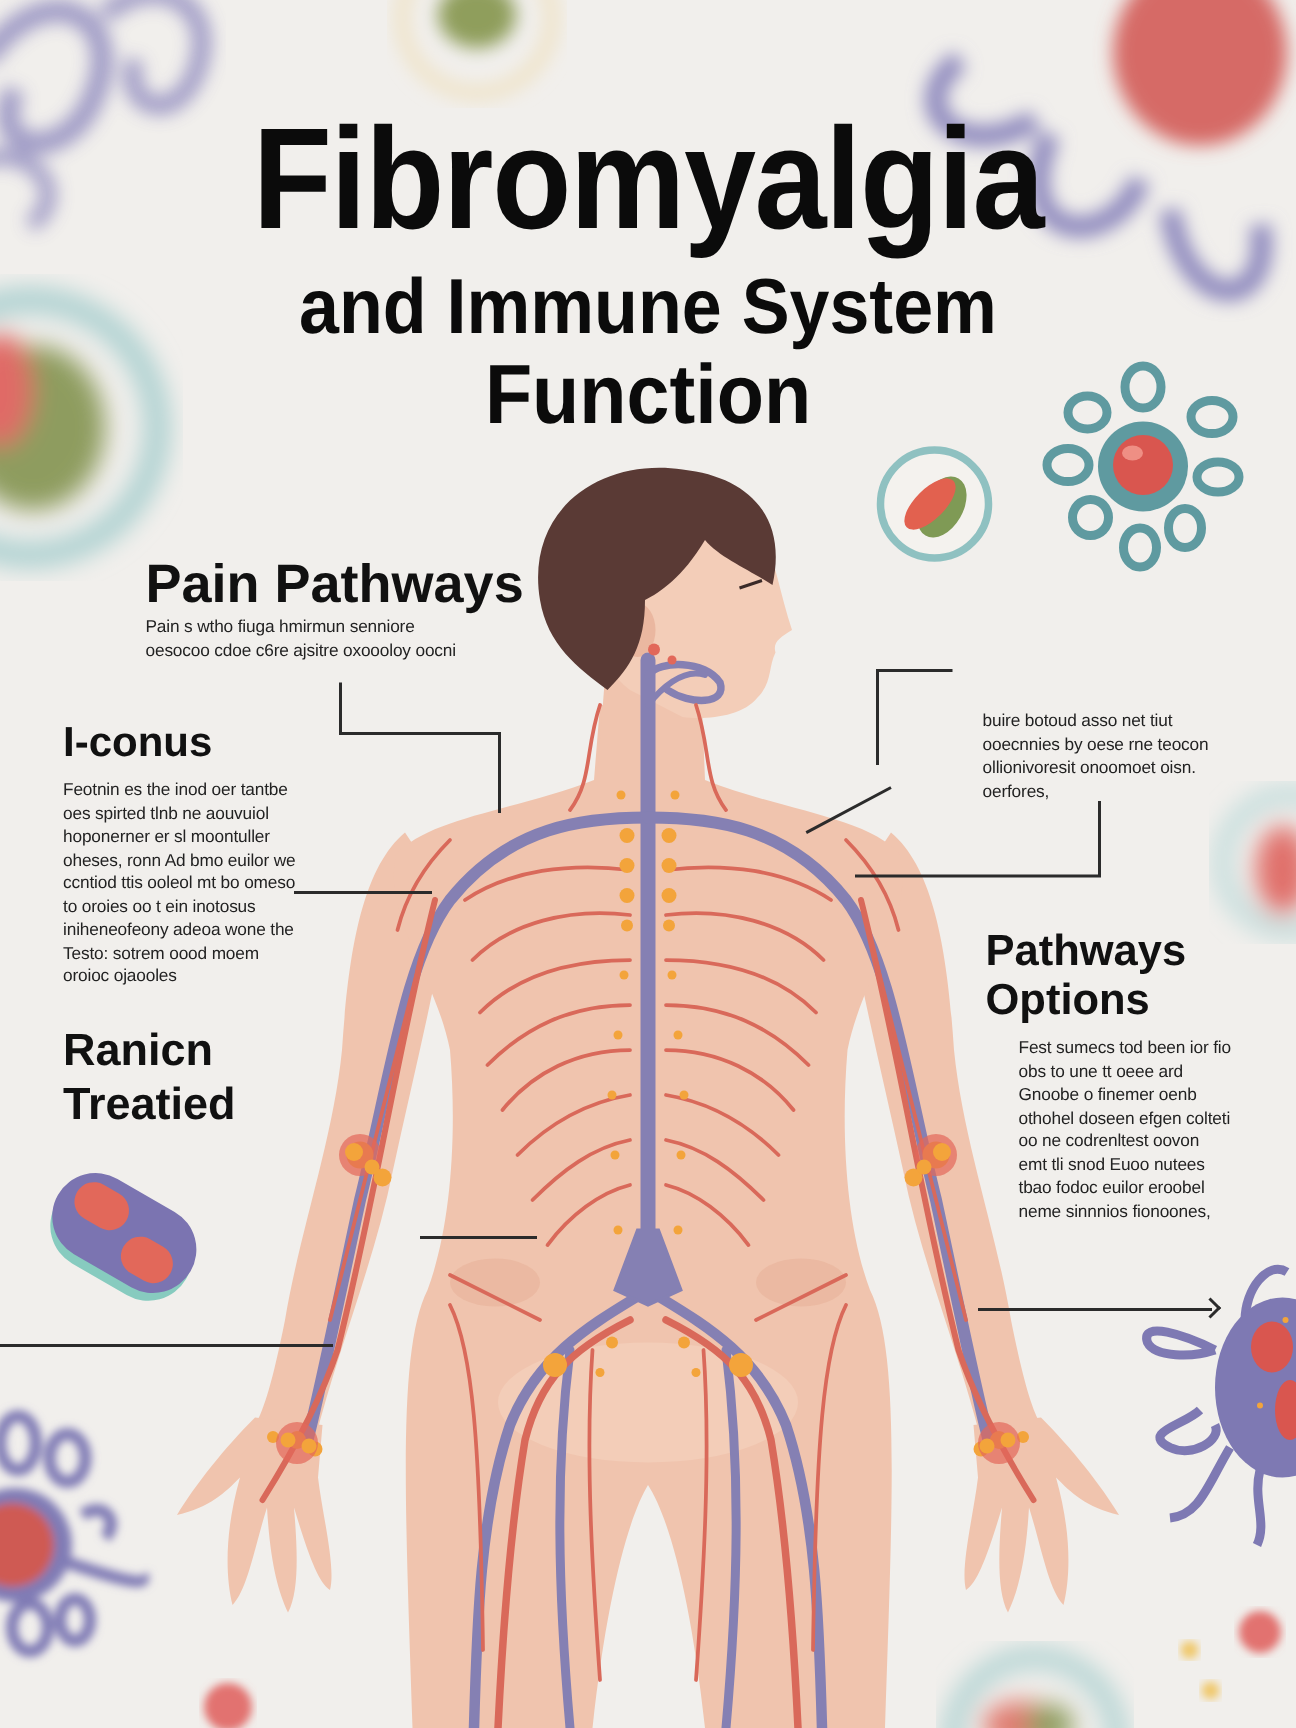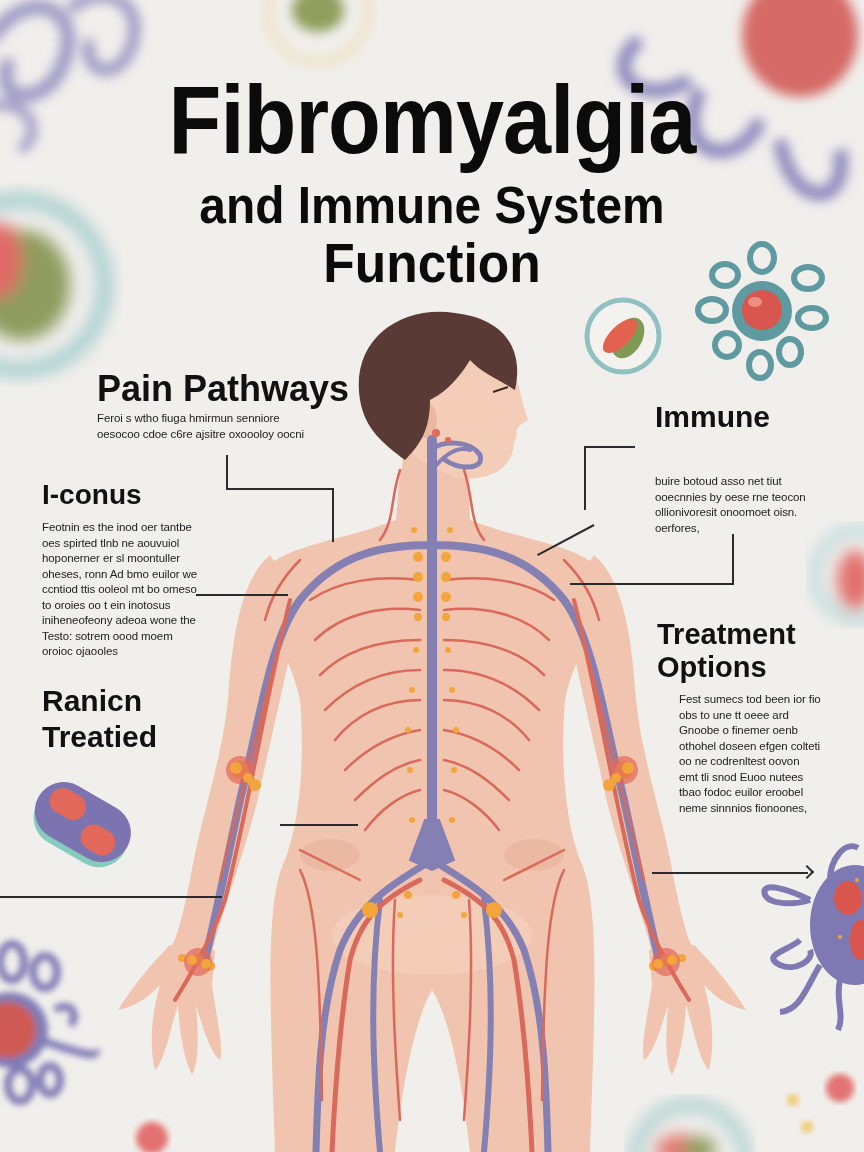--- a/index.html
+++ b/index.html
@@ -296,32 +296,31 @@
 <div class="line" style="left:280px;top:824px;width:78px;height:2px;"></div>
 <div class="line" style="left:0px;top:896px;width:222px;height:2px;"></div>
 <div class="line" style="left:652px;top:872px;width:156px;height:2px;"></div>
 <div class="abs" style="left:802px;top:867px;width:8px;height:8px;border-top:2px solid #2b2b2b;border-right:2px solid #2b2b2b;transform:rotate(45deg);"></div>
 
 <div class="title-main">Fibromyalgia</div>
 <div class="title-sub">and Immune System</div>
 <div class="title-sub2">Function</div>
 
 <h2 class="section-h" style="left:97px;top:372px;font-size:36px;line-height:34px;">Pain Pathways</h2>
-<p class="section-p" style="left:97px;top:411px;width:225px;">Feroi s wtho fiuga hmirmun senniore oesocoo cdoe c6re ajsitre oxoooloy oocni</p>
+<p class="section-p" style="left:97px;top:411px;width:225px;">Pain s wtho fiuga hmirmun senniore oesocoo cdoe c6re ajsitre oxoooloy oocni</p>
 
 <h2 class="section-h" style="left:42px;top:478px;font-size:28px;line-height:34px;">I-conus</h2>
 <p class="section-p" style="left:42px;top:520px;width:160px;">Feotnin es the inod oer tantbe oes spirted tlnb ne aouvuiol hoponerner er sl moontuller oheses, ronn Ad bmo euilor we ccntiod ttis ooleol mt bo omeso to oroies oo t ein inotosus iniheneofeony adeoa wone the Testo: sotrem oood moem oroioc ojaooles</p>
 
 <h2 class="section-h" style="left:42px;top:683px;font-size:30px;line-height:36px;">
   <span style="display:block;">Ranicn</span>
   <span style="display:block;">Treatied</span>
 </h2>
 
 <h2 class="section-h" style="left:655px;top:400px;font-size:30px;line-height:34px;">
-  <span style="display:block;">Immune</span>
 </h2>
 <p class="section-p" style="left:655px;top:474px;width:170px;">buire botoud asso net tiut ooecnnies by oese rne teocon ollionivoresit onoomoet oisn. oerfores,</p>
 
 <h2 class="section-h" style="left:657px;top:618px;font-size:29px;line-height:33px;">
-  <span style="display:block;">Treatment</span>
+  <span style="display:block;">Pathways</span>
   <span style="display:block;">Options</span>
 </h2>
 <p class="section-p" style="left:679px;top:692px;width:142px;">Fest sumecs tod been ior fio obs to une tt oeee ard Gnoobe o finemer oenb othohel doseen efgen colteti oo ne codrenltest oovon emt tli snod Euoo nutees tbao fodoc euilor eroobel neme sinnnios fionoones,</p>
 
 </body></html>

